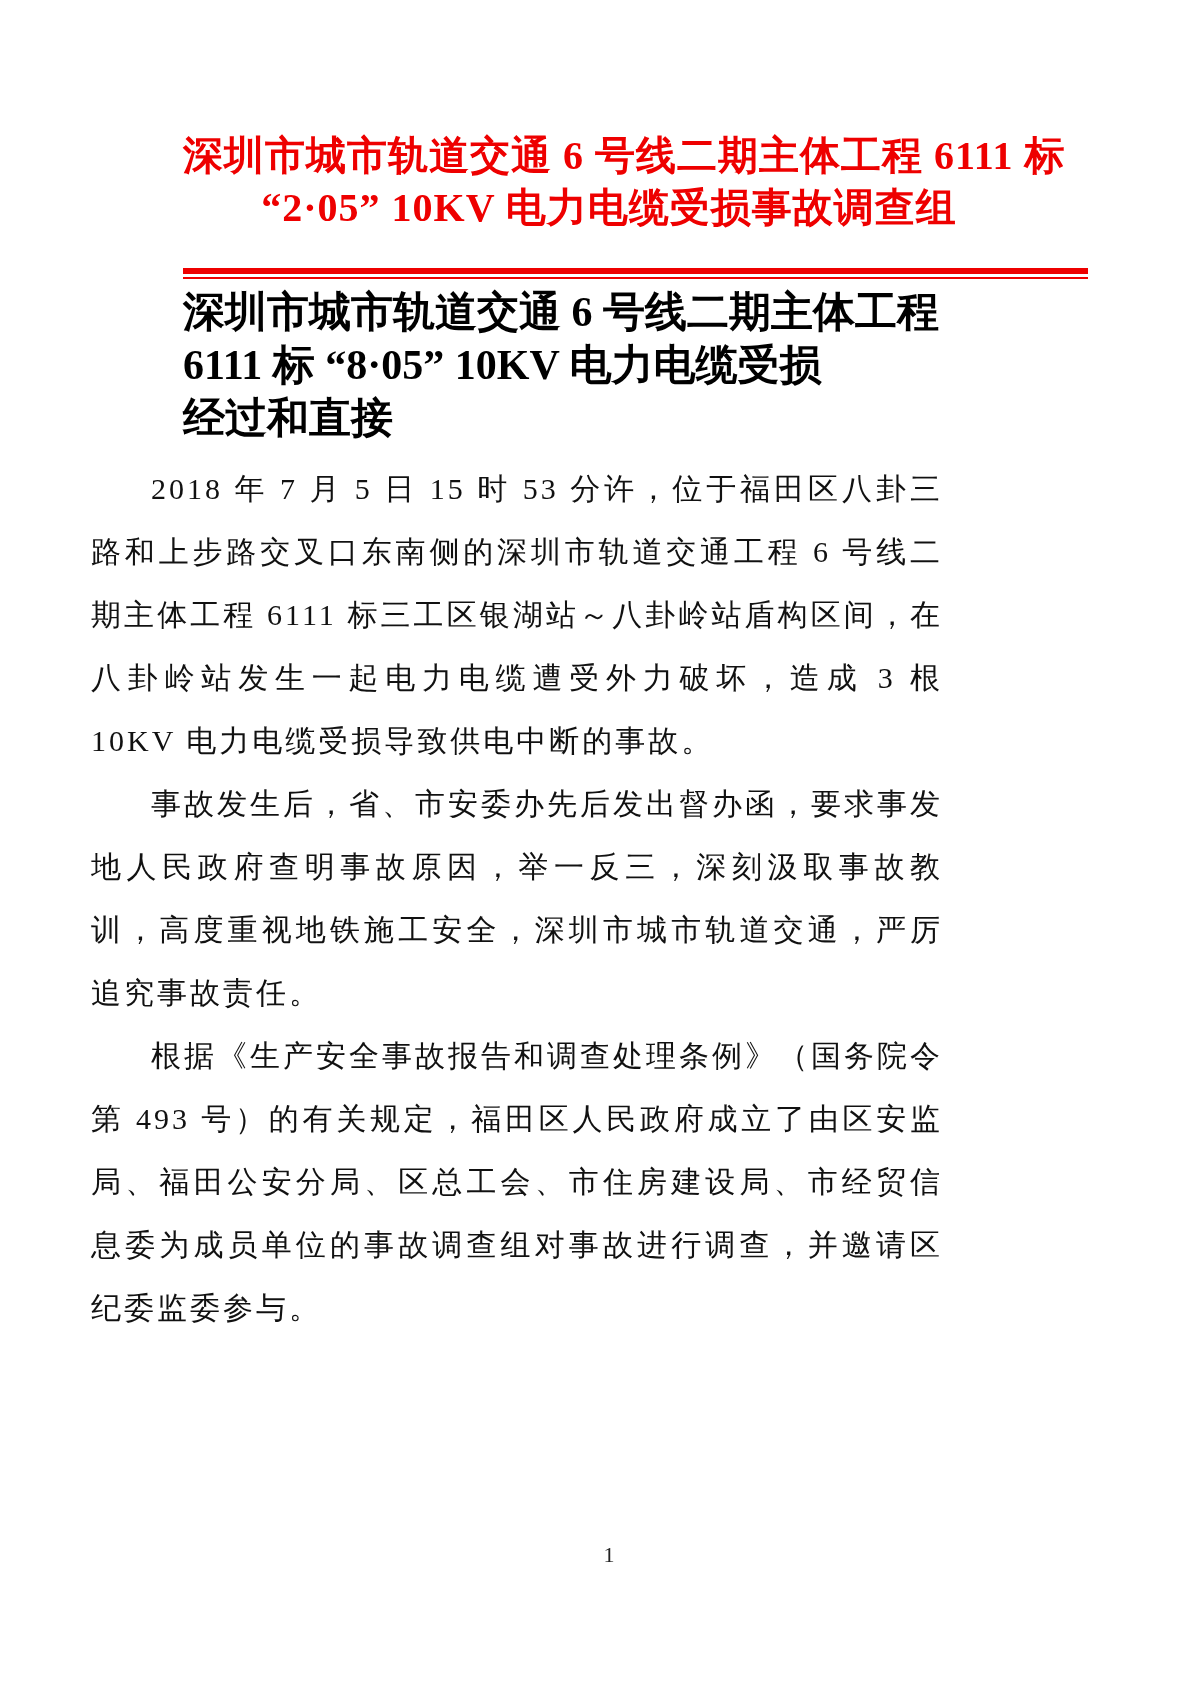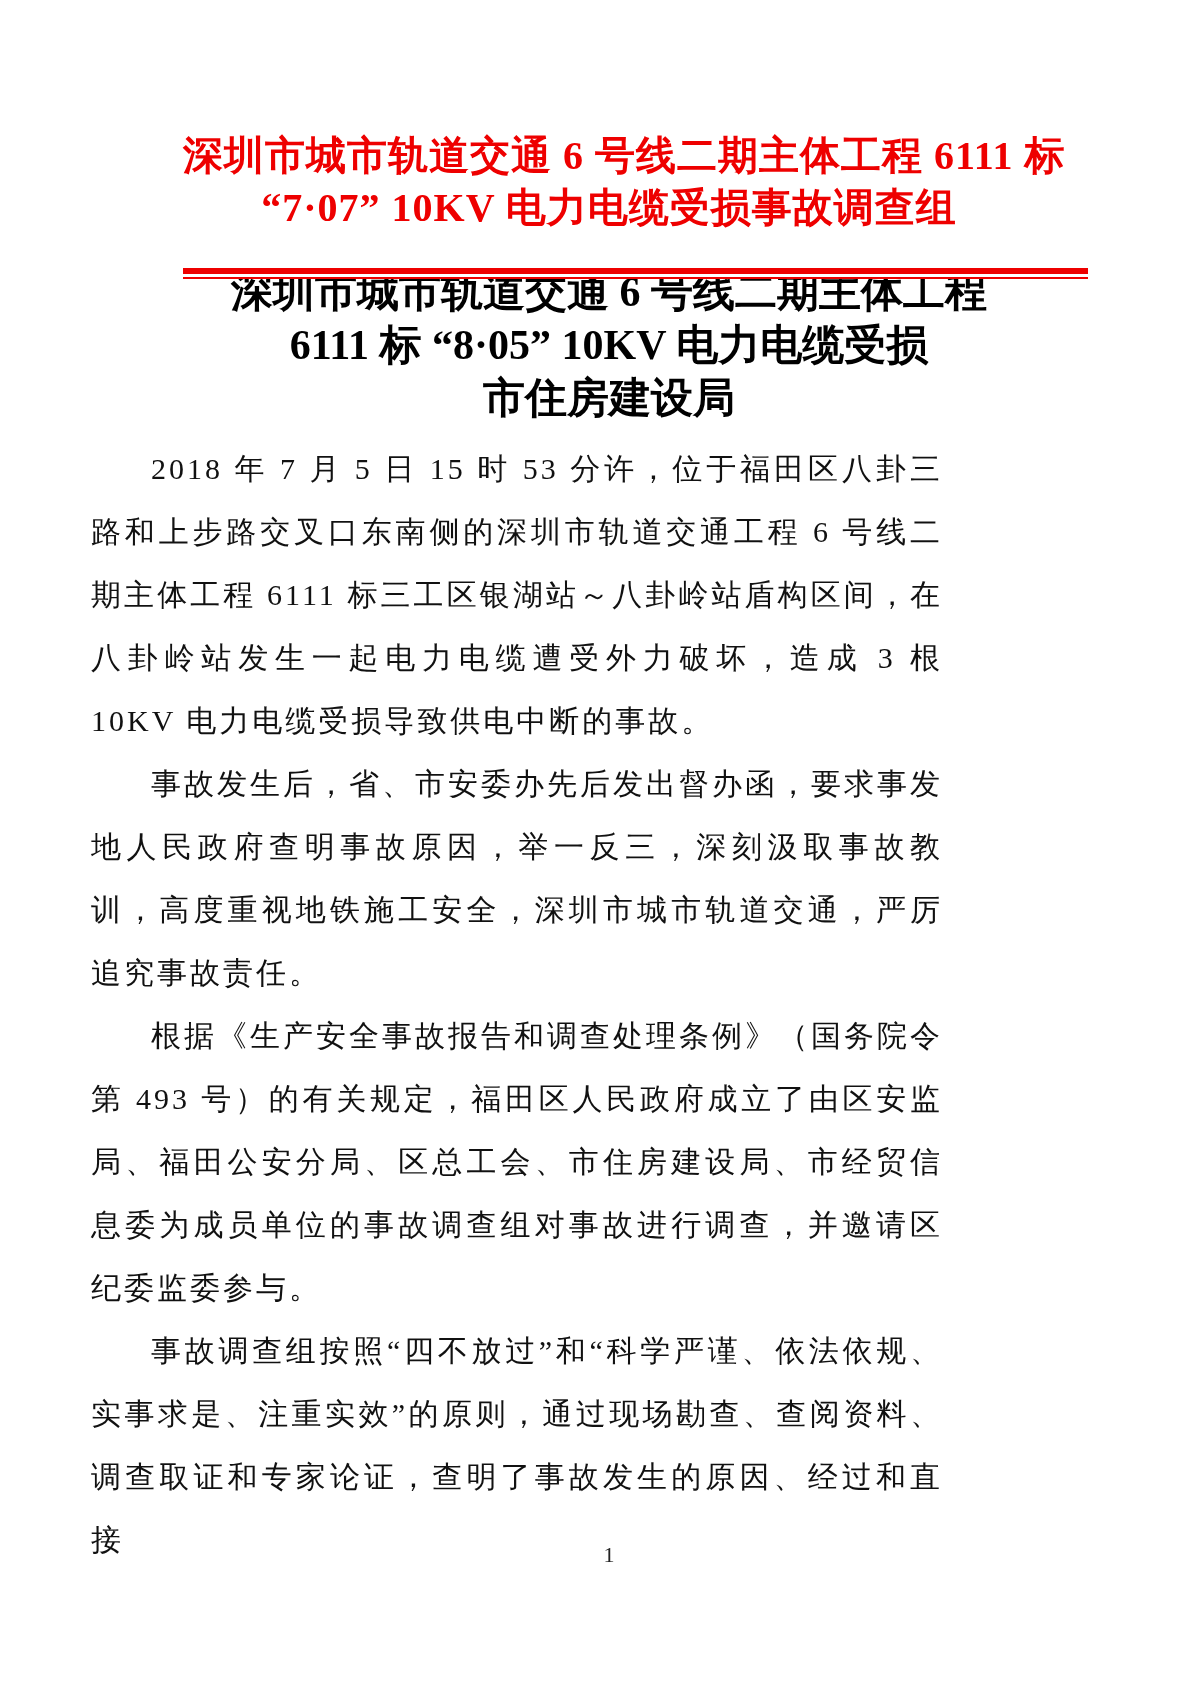--- a/index.html
+++ b/index.html
@@ -33,24 +33,24 @@
     position: absolute;
     left: 183px;
     top: 268px;
     width: 905px;
   }
   .red-rule .thick { height: 6px; background: var(--red); }
   .red-rule .gap   { height: 3px; background: #ffffff; }
   .red-rule .thin  { height: 2px; background: var(--red); }
   
   .report-title {
-    margin-top: 32px;
+    margin-top: 52px;
     width: 852px;
     margin-left: 183px;
-    text-align: center;
+    text-align: left;
     font-weight: 700;
     font-size: 42px;
     line-height: 53px;
     color: #000;
     white-space: nowrap;
   }
   
   .body-text {
     margin-top: 12px;
     margin-left: 91px;
@@ -76,39 +76,38 @@
     color: #222;
   }
 </style>
 </head>
 <body>
 
 <div class="page">
 
   <div class="letterhead">
     <div>深圳市城市轨道交通 6 号线二期主体工程 6111 标</div>
-    <div>“7·07” 10KV 电力电缆受损事故调查组</div>
+    <div>“2·05” 10KV 电力电缆受损事故调查组</div>
   </div>
 
   <div class="red-rule">
     <div class="thick"></div>
     <div class="gap"></div>
     <div class="thin"></div>
   </div>
 
   <div class="report-title">
     <div>深圳市城市轨道交通 6 号线二期主体工程</div>
     <div>6111 标 “8·05” 10KV 电力电缆受损</div>
-    <div>市住房建设局</div>
+    <div>经过和直接</div>
   </div>
 
   <div class="body-text">
     <p>2018 年 7 月 5 日 15 时 53 分许，位于福田区八卦三路和上步路交叉口东南侧的深圳市轨道交通工程 6 号线二期主体工程 6111 标三工区银湖站～八卦岭站盾构区间，在八卦岭站发生一起电力电缆遭受外力破坏，造成 3 根 10KV 电力电缆受损导致供电中断的事故。</p>
     <p>事故发生后，省、市安委办先后发出督办函，要求事发地人民政府查明事故原因，举一反三，深刻汲取事故教训，高度重视地铁施工安全，深圳市城市轨道交通，严厉追究事故责任。</p>
     <p>根据《生产安全事故报告和调查处理条例》（国务院令第 493 号）的有关规定，福田区人民政府成立了由区安监局、福田公安分局、区总工会、市住房建设局、市经贸信息委为成员单位的事故调查组对事故进行调查，并邀请区纪委监委参与。</p>
-    <p>事故调查组按照“四不放过”和“科学严谨、依法依规、实事求是、注重实效”的原则，通过现场勘查、查阅资料、调查取证和专家论证，查明了事故发生的原因、经过和直接</p>
   </div>
 
   <div class="page-footer">
     <span>1</span>
   </div>
 
 </div>
 
 </body></html>

